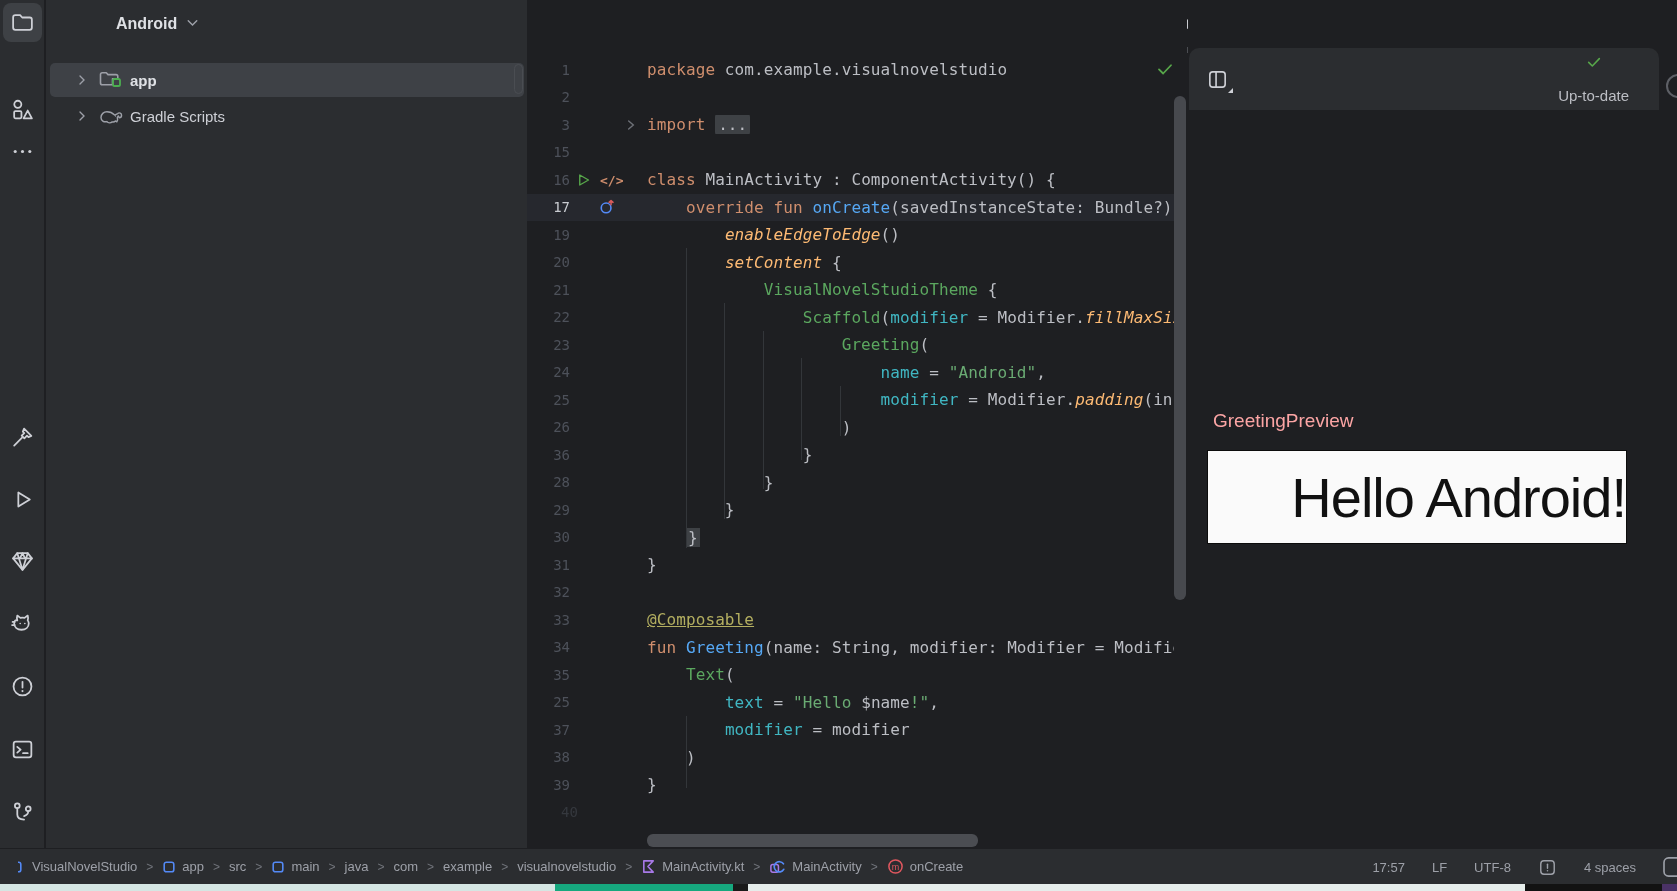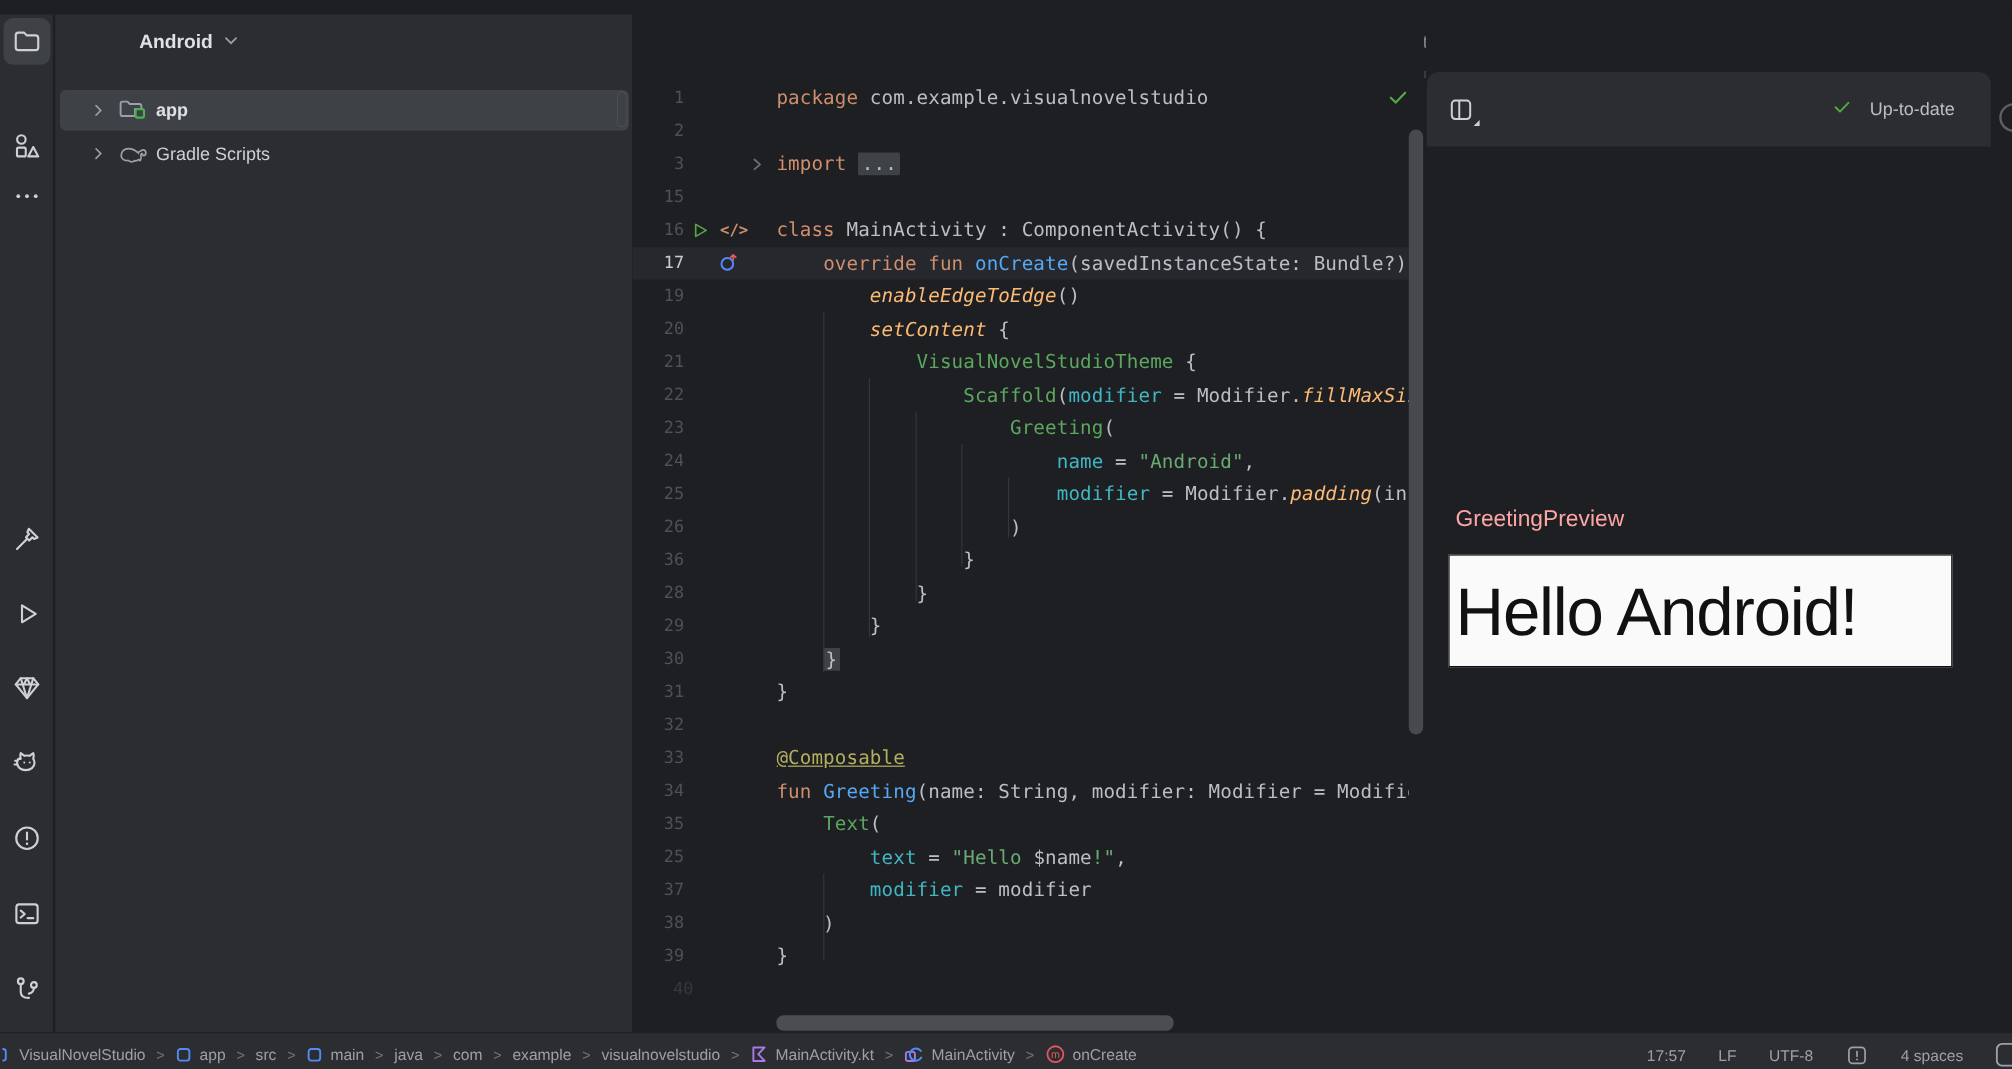--- a/index.html
+++ b/index.html
@@ -1,18 +1,18 @@
 <!DOCTYPE html>
 <html><head>
 <meta charset="utf-8">
 <style>
   * { margin:0; padding:0; box-sizing:border-box; }
   html,body { width:1677px; height:891px; overflow:hidden; background:#1E1F22;
     font-family:"Liberation Sans", sans-serif; }
-  #stage { position:relative; width:1677px; height:624px; background:#1E1F22;margin-top:12px; }
+  #stage { position:relative; width:1677px; height:624px; background:#1E1F22; }
 
   
   #activity-bar { position:absolute; left:0; top:0; width:45px; height:848px;
     background:#2B2D30; border-right:1px solid #1E1F22; }
   .rail-btn { position:absolute; left:3px; width:39px; height:39px; border-radius:8px;
     display:flex; align-items:center; justify-content:center; }
   .rail-btn.active { background:#3E4145; }
   .rail-btn svg { width:25px; height:25px; }
 
   
@@ -67,33 +67,33 @@
     background:#4B4D52; border-radius:6px; }
 
   
   #preview { position:absolute; left:1188px; top:0; width:489px; height:848px; background:#1E1F22; }
   #preview-header { position:absolute; left:1px; top:48px; width:470px; height:62px;
     background:#2B2D30; border-radius:10px 10px 0 0; display:flex; align-items:center; }
   #preview-layout-btn { position:relative; margin-left:17px; display:flex; }
   #preview-layout-btn .corner { position:absolute; right:-4px; bottom:-2px; width:0; height:0;
     border-left:5px solid transparent; border-bottom:5px solid #CED0D6; }
   #preview-status { margin-left:auto; margin-right:30px; display:flex; align-items:center;
-    gap:14px; color:#BCBEC4; font-size:15px; }
+    gap:14px; color:#BCBEC4; font-size:15px;flex-direction:column; }
   #preview-title { position:absolute; left:25px; top:410px; color:#fca5a5; font-size:19px; }
   #hello-box { position:absolute; left:19px; top:450px; width:420px; height:94px;
-    background:#FAFAFA; border:1px solid #0c0c0c; display:flex; align-items:center; }
+    background:#FAFAFA; border:1px solid #0c0c0c; display:flex; align-items:center;justify-content:flex-end; }
   #hello-text { color:#111; font-size:56px; padding-left:5px; letter-spacing:-1px;
     font-family:"Liberation Sans", sans-serif; white-space:nowrap; }
   #float-arc { position:absolute; left:478px; top:74px; width:24px; height:24px;
     border:2px solid #6E7178; border-radius:50%; opacity:.8; }
 
   
   #bottom-bar { position:absolute; left:0; top:848px; width:1677px; height:36px;
     background:#2B2D30; border-top:1px solid #1E1F22; display:flex; align-items:center; }
-  #breadcrumbs { display:flex; align-items:center; gap:9px; padding-left:2px;
+  #breadcrumbs { display:flex; align-items:center; gap:9px; padding-left:18px;
     font-size:13px; color:#9DA0A8; white-space:nowrap;text-align:center; }
   .bc-item { display:flex; align-items:center; gap:6px; }
   .bc-sep { color:#71747B; font-size:12px; }
   #bc-partial { width:8px; overflow:hidden; display:flex; flex:none; }
   #bc-partial svg { margin-left:-9px; }
   #status-items { position:absolute; right:-8px; top:0; height:36px; display:flex;
     align-items:center; gap:27px; font-size:13px; color:#9DA0A8; padding-right:0; }
 
   
   #taskbar-strip { position:absolute; left:0; top:884px; width:1677px; height:7px; background:#121212; }

